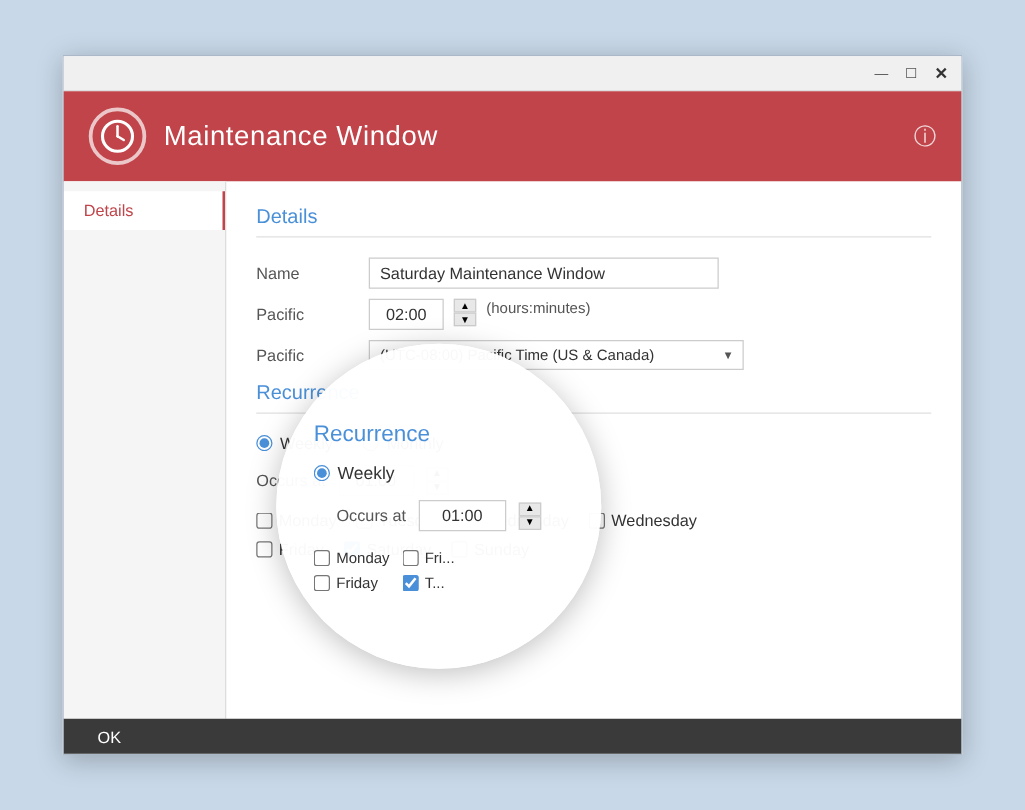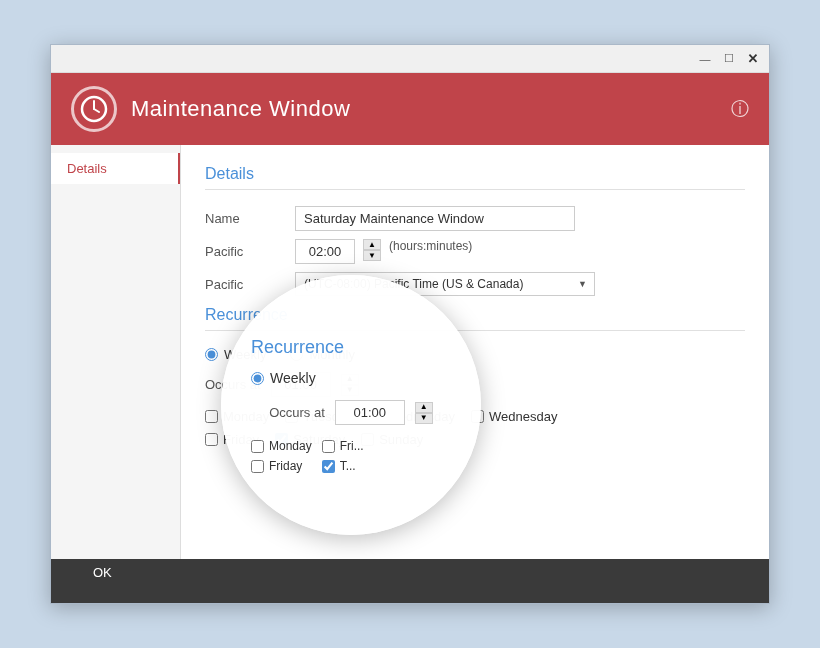--- a/index.html
+++ b/index.html
@@ -272,26 +272,26 @@
       display: flex;
       align-items: center;
       gap: 5px;
       font-size: 13px;
       color: #333;
       cursor: pointer;
     }
 
     
     .bottom-bar {
-      height: 44px;
+      height: 28px;
       background: #3a3a3a;
       display: flex;
-      align-items: flex-start;
+      align-items: flex-end;
       justify-content: space-between;
-      padding: 0 18px;
+      padding: 0 3px;
     }
 
     .bar-btn {
       padding: 6px 24px;
       font-size: 13px;
       cursor: pointer;
       border: none;
       background: transparent;
       color: #fff;
       font-weight: 400;

